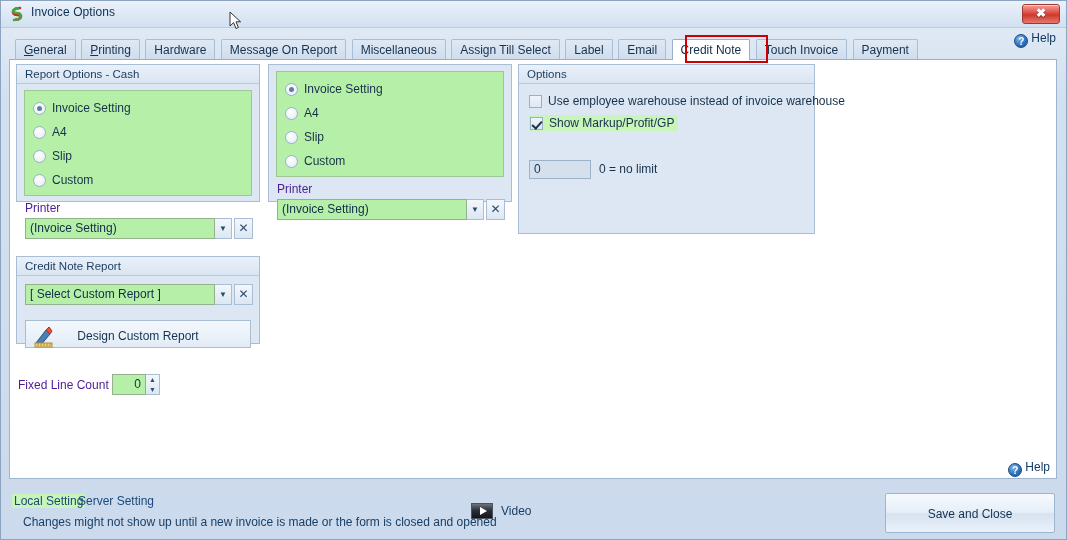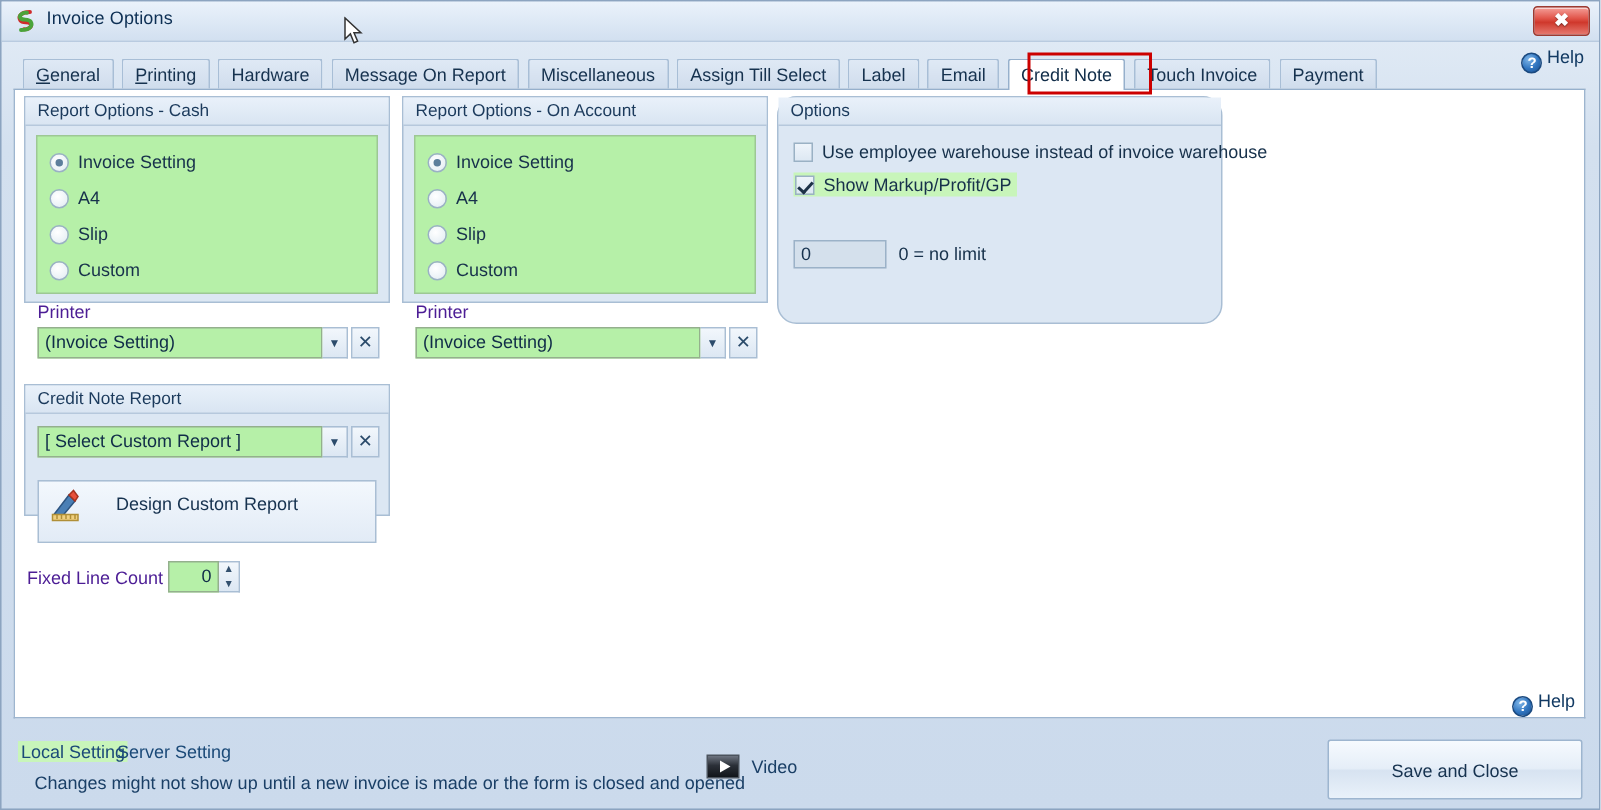--- a/index.html
+++ b/index.html
@@ -212,21 +212,21 @@
     background: linear-gradient(180deg,#f2f7fc 0%, #dce7f3 100%);
     font-size: 12px; color: #2b4b6b;
     text-align: center; line-height: 19px;
     cursor: pointer;
   }
 
   
   #design-btn {
     position: absolute;
     left: 8px; top: 44px;
-    width: 226px; height: 42px;
+    width: 226px; height: 28px;
     box-sizing: border-box;
     border: 1px solid #a9bed4;
     background: linear-gradient(180deg,#f3f8fd 0%, #e2ebf6 100%);
     cursor: pointer;
   }
   #design-btn .lbl {
     position: absolute; left: 0; right: 0; top: 8px;
     text-align: center;
     font-size: 12px; color: #16324f;
   }
@@ -396,21 +396,20 @@
         <div class="fld-label" style="left:8px; top:117px;">Printer</div>
         <div class="combo" style="left:8px; top:134px; width:228px;">
           <div class="cbox">(Invoice Setting)</div>
           <div class="cbtn">▼</div>
           <div class="cclear">✕</div>
         </div>
       </div>
     </div>
 
     <div class="group" style="left:258px; top:4px; width:244px; height:138px;">
-      <div class="g-head">Report Options - On Account</div>
       <div class="g-body" style="height:119px;">
         <div class="radio-panel">
           <div class="radio-row" style="top:10px;">
             <span class="rb on"></span><span>Invoice Setting</span>
           </div>
           <div class="radio-row" style="top:34px;">
             <span class="rb"></span><span>A4</span>
           </div>
           <div class="radio-row" style="top:58px;">
             <span class="rb"></span><span>Slip</span>
@@ -421,21 +420,21 @@
         </div>
         <div class="fld-label" style="left:8px; top:117px;">Printer</div>
         <div class="combo" style="left:8px; top:134px; width:228px;">
           <div class="cbox">(Invoice Setting)</div>
           <div class="cbtn">▼</div>
           <div class="cclear">✕</div>
         </div>
       </div>
     </div>
 
-    <div class="group" style="left:508px; top:4px; width:297px; height:152px;border-radius:13px;">
+    <div class="group" style="left:508px; top:4px; width:297px; height:170px;">
       <div class="g-head">Options</div>
       <div class="g-body" style="height:133px;">
         <div class="opt-row" style="left:10px; top:10px;">
           <span class="cb"></span><span>Use employee warehouse instead of invoice warehouse</span>
         </div>
         <div class="opt-row" style="left:10px; top:32px;">
           <span class="hl-green"><span class="cb on"></span><span>Show Markup/Profit/GP</span></span>
         </div>
         <div class="num-input" style="left:10px; top:76px; width:62px; height:19px;">0</div>
         <div class="opt-row" style="left:80px; top:78px;">0 = no limit</div>

